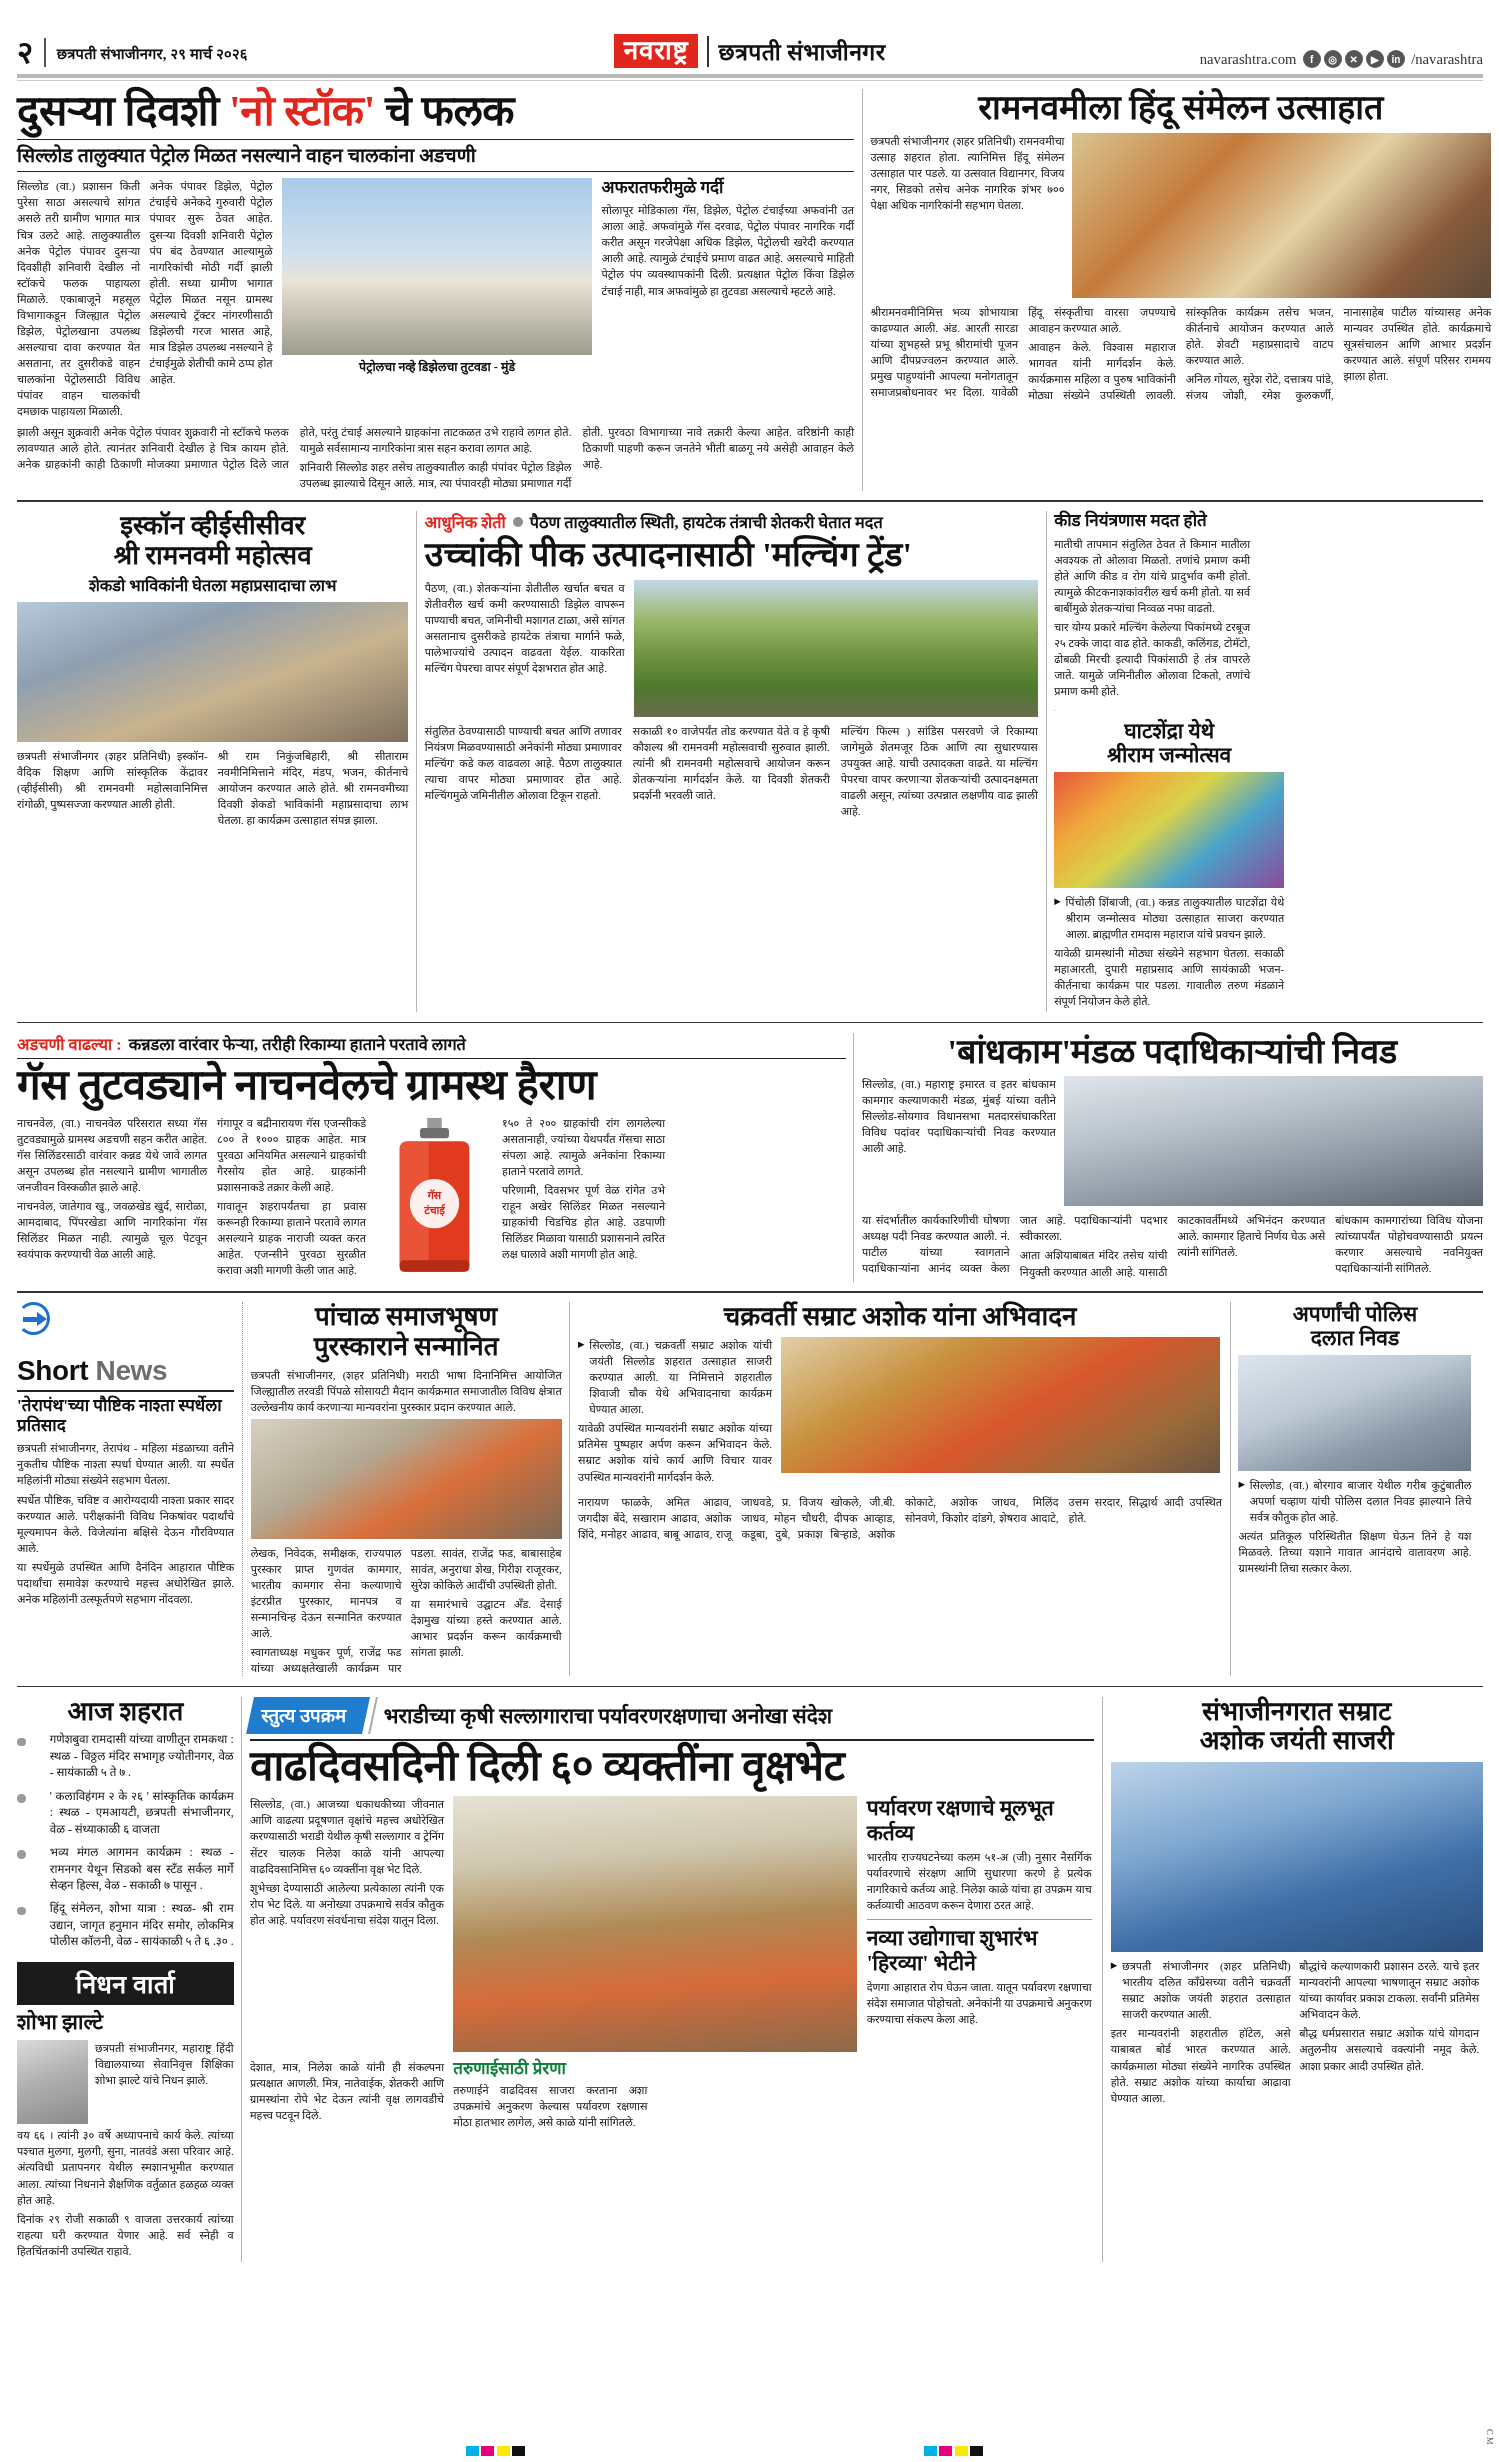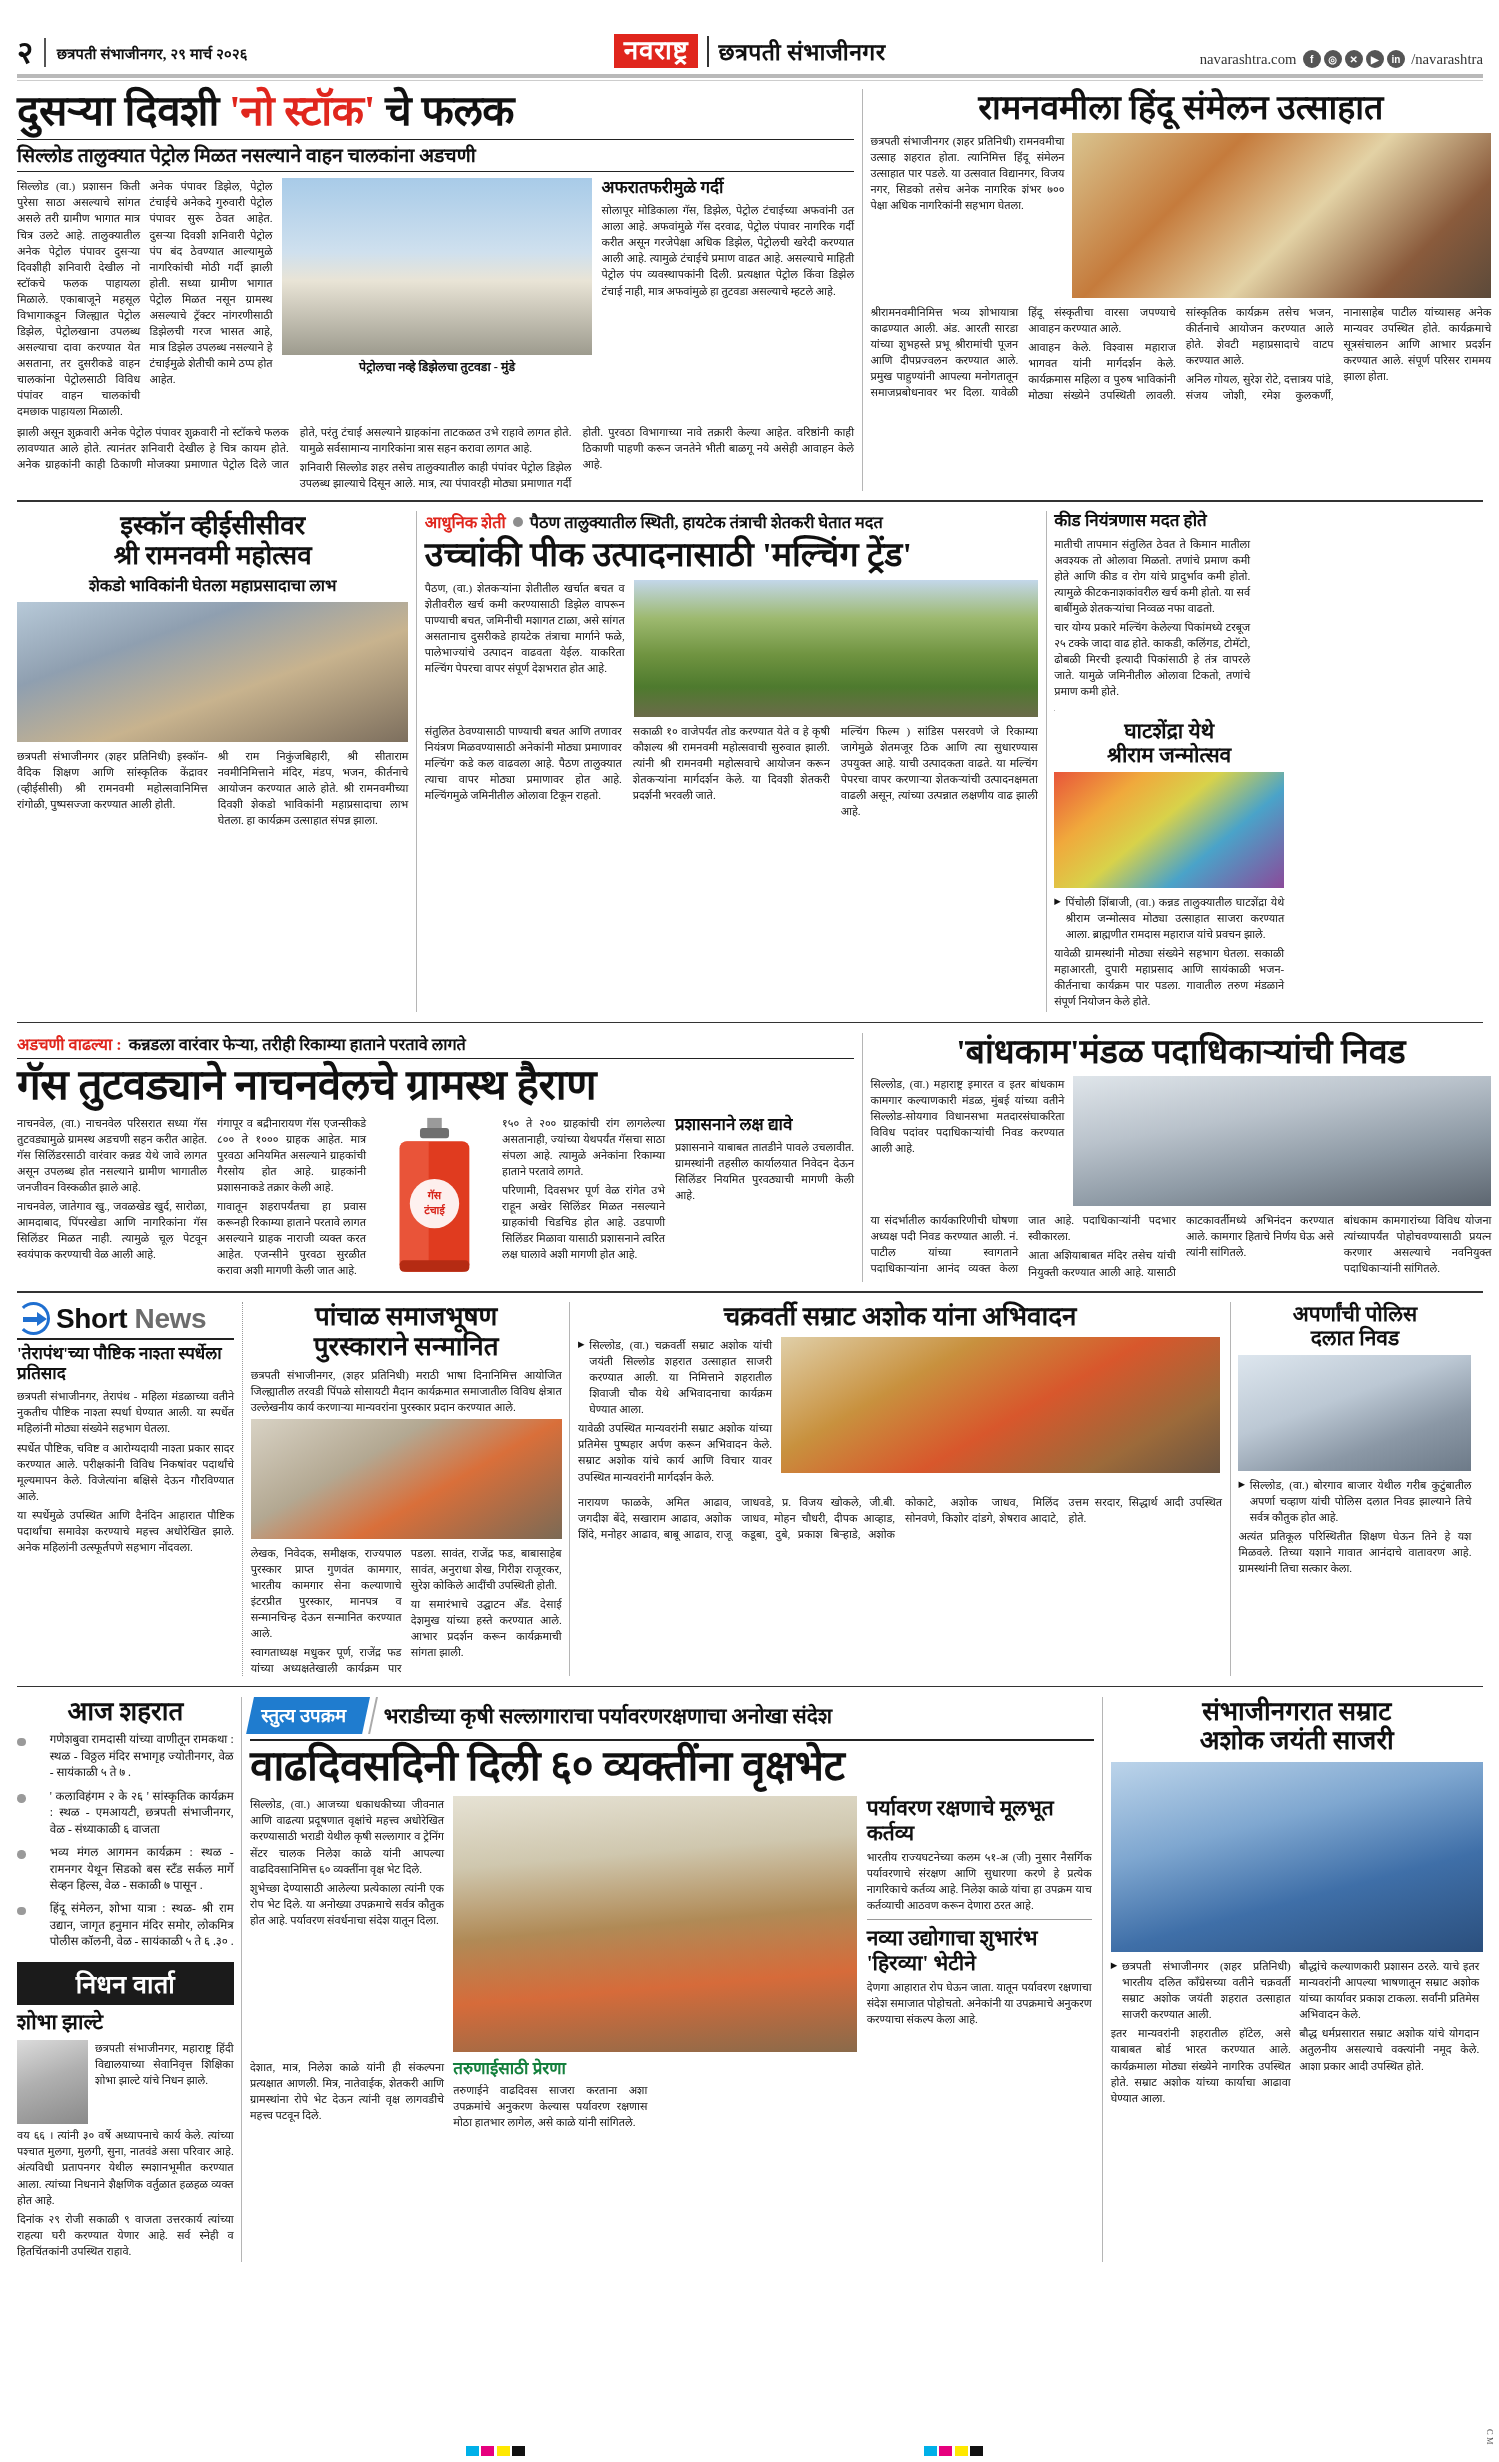--- a/index.html
+++ b/index.html
@@ -77,21 +77,21 @@
   .ph-rath    { background:linear-gradient(140deg,#e8553a 0%,#f0a93c 25%,#d8d24a 45%,#4aa3c9 68%,#8b4a9a 100%); }
   .ph-group   { background:linear-gradient(170deg,#dfe5ea 0%,#b9c2cb 35%,#8e9aa5 65%,#5d6670 100%); }
   .ph-award   { background:linear-gradient(150deg,#d8d2c4 0%,#b3a892 35%,#d96f3a 60%,#7b6a55 100%); }
   .ph-ashok   { background:linear-gradient(150deg,#e0cfa8 0%,#c8913e 30%,#d8572c 55%,#9c6a3a 80%,#6b5440 100%); }
   .ph-police  { background:linear-gradient(160deg,#dde6ee 0%,#bcc8d4 40%,#8b98a6 70%,#6d7a88 100%); }
   .ph-shop    { background:linear-gradient(175deg,#e6e2d4 0%,#cfc7ae 25%,#b08a56 50%,#d66b3a 72%,#8a6a4a 100%); }
   .ph-blue    { background:linear-gradient(165deg,#bcd4ea 0%,#7fa7d0 35%,#3f6fa8 65%,#2b4f7d 100%); }
   .ph-obit    { background:linear-gradient(160deg,#dcdcdc 0%,#b0b0b0 45%,#8a8a8a 100%); }
 
   
-  .shortnews { display:flex; align-items:center; gap:6px; }
+  .shortnews { display:flex; gap:20px;flex-direction:column; }
   .sn-ico {
     width:33px; height:33px; border-radius:50%;
     border:3.9px solid #1f6fd0; position:relative; flex:0 0 auto;
     border-left-color:transparent;
   }
   .sn-ico::before{
     content:""; position:absolute; left:3.1px; top:11.6px; width:18.6px; height:5.4px; background:#1f6fd0;
   }
   .sn-ico::after{
     content:""; position:absolute; left:17px; top:7px; width:0;height:0;
@@ -320,26 +320,20 @@
             <text x="60" y="116" font-size="15" font-weight="bold" fill="#d8241a" text-anchor="middle" font-family="DejaVu Sans, sans-serif">गॅस</text>
             <text x="60" y="136" font-size="15" font-weight="bold" fill="#d8241a" text-anchor="middle" font-family="DejaVu Sans, sans-serif">टंचाई</text>
           </svg>
         </div>
         <div style="width:163px">
           <div class="body">
             <p>१५० ते २०० ग्राहकांची रांग लागलेल्या असतानाही, ज्यांच्या येथपर्यंत गॅसचा साठा संपला आहे. त्यामुळे अनेकांना रिकाम्या हाताने परतावे लागते.</p>
             <p>परिणामी, दिवसभर पूर्ण वेळ रांगेत उभे राहून अखेर सिलिंडर मिळत नसल्याने ग्राहकांची चिडचिड होत आहे. उडपाणी सिलिंडर मिळावा यासाठी प्रशासनाने त्वरित लक्ष घालावे अशी मागणी होत आहे.</p>
           </div>
         </div>
-        <div style="width:179px">
-          <div class="hl-xs" style="margin-bottom:3.9px">प्रशासनाने लक्ष द्यावे</div>
-          <div class="body">
-            <p>प्रशासनाने याबाबत तातडीने पावले उचलावीत. ग्रामस्थांनी तहसील कार्यालयात निवेदन देऊन सिलिंडर नियमित पुरवठ्याची मागणी केली आहे.</p>
-          </div>
-        </div>
       </div>
     </div>
 
     <div class="vsep"></div>
 
     <div style="width:621px">
       <h2 class="hl-lg" style="text-align:center">'बांधकाम'मंडळ पदाधिकाऱ्यांची निवड</h2>
       <div style="display:flex; gap:8.5px; margin-top:6.2px;">
         <div style="width:194px">
           <div class="body">

